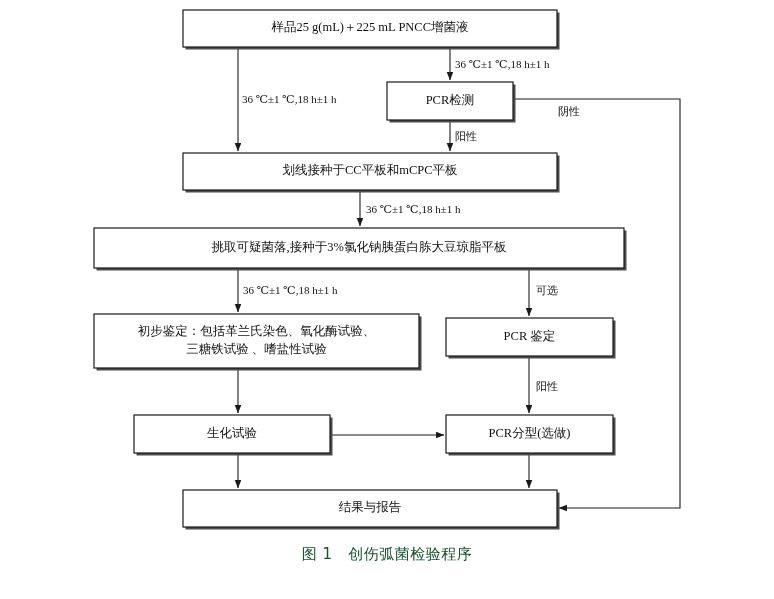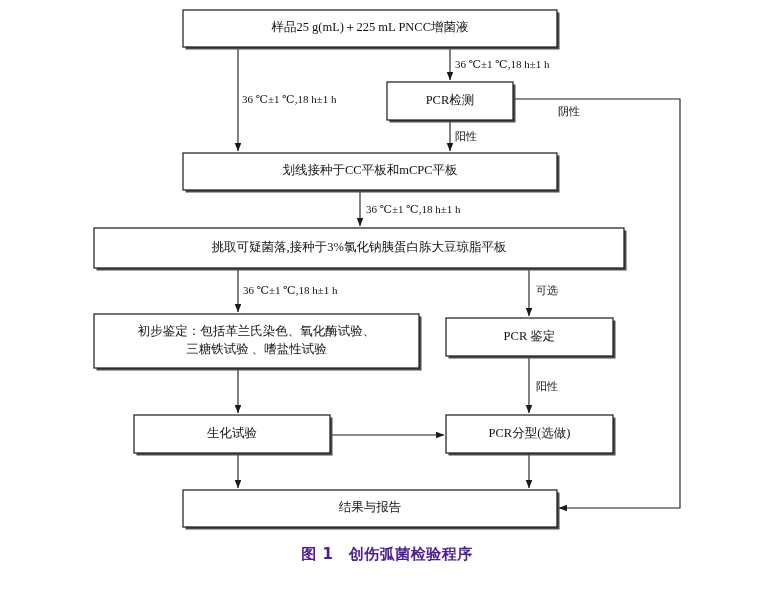--- a/index.html
+++ b/index.html
@@ -47,22 +47,22 @@
     dominant-baseline: middle;
   }
   .caption {
     position: absolute;
     left: 0;
     top: 545px;
     width: 774px;
     text-align: center;
     font-family: "DejaVu Sans", "Liberation Sans", sans-serif;
     font-size: 15px;
-    font-weight: bold;
-    color: #4c1d95;
+    font-weight: normal;
+    color: #14532d;
     letter-spacing: 0.5px;
   }
 </style>
 </head>
 <body>
 
 <svg id="flow" width="774" height="599" viewBox="0 0 774 599">
   <defs>
     <marker id="arrow" markerWidth="9" markerHeight="9" refX="7.2" refY="3" orient="auto" markerUnits="strokeWidth">
       <path d="M0,0 L7.5,3 L0,6 z" fill="#1a1a1a"></path>

